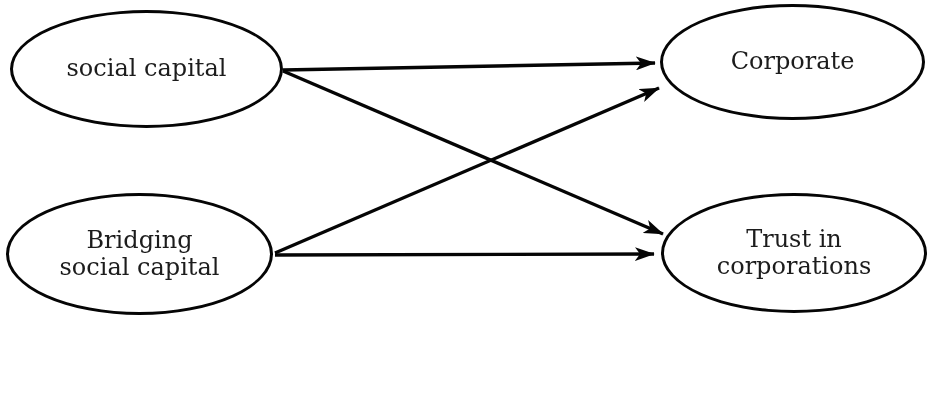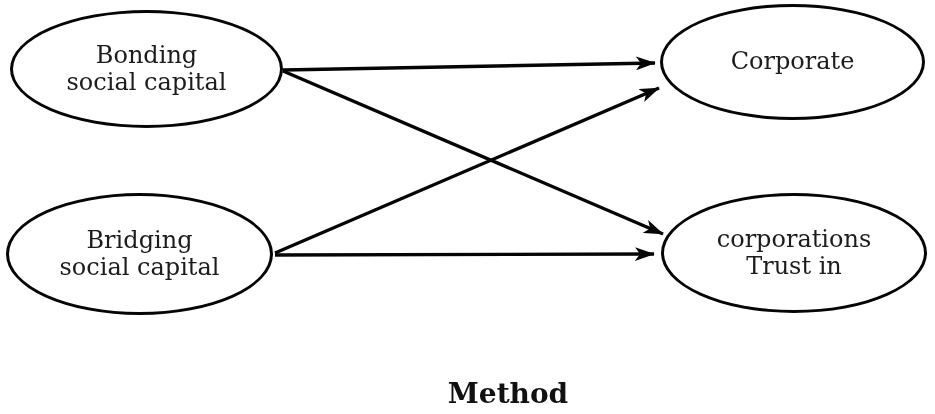--- a/index.html
+++ b/index.html
@@ -73,33 +73,31 @@
         <path d="M0,0 L10,3.5 L0,7 L2.6,3.5 Z" fill="#050505"></path>
       </marker>
     </defs>
     <line class="edge-line" x1="283" y1="70" x2="655" y2="63" marker-end="url(#arrowhead)"></line>
     <line class="edge-line" x1="283" y1="71" x2="663" y2="234" marker-end="url(#arrowhead)"></line>
     <line class="edge-line" x1="275" y1="253" x2="659" y2="88" marker-end="url(#arrowhead)"></line>
     <line class="edge-line" x1="275" y1="255" x2="654" y2="254" marker-end="url(#arrowhead)"></line>
   </svg>
 
   <div class="node node-bonding">
-    <span class="node-line">Bonding</span>
     <span class="node-line">social capital</span>
   </div>
 
   <div class="node node-corporate">
     <span class="node-line">Corporate</span>
   </div>
 
   <div class="node node-bridging">
     <span class="node-line">Bridging</span>
     <span class="node-line">social capital</span>
   </div>
 
   <div class="node node-trust">
+    <span class="node-line">Trust in</span>
     <span class="node-line">corporations</span>
-    <span class="node-line">Trust in</span>
   </div>
 
-  <div class="caption">Method</div>
 
 </div>
 
 </body></html>

